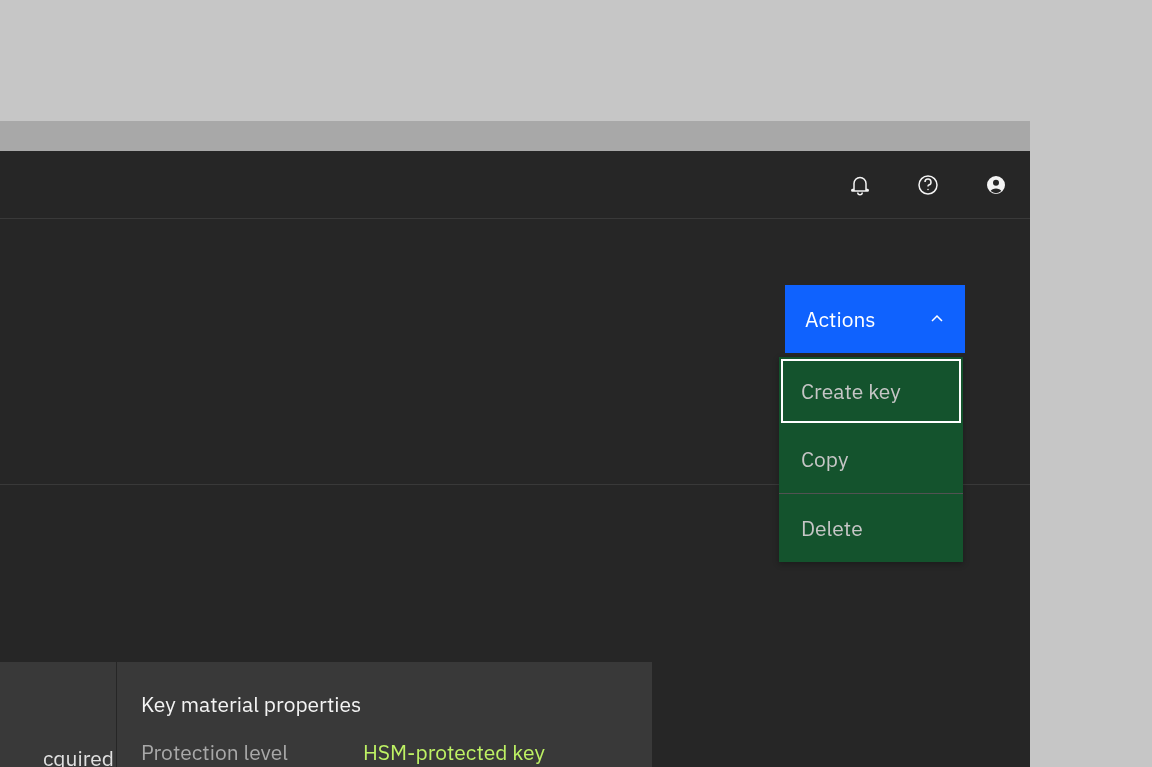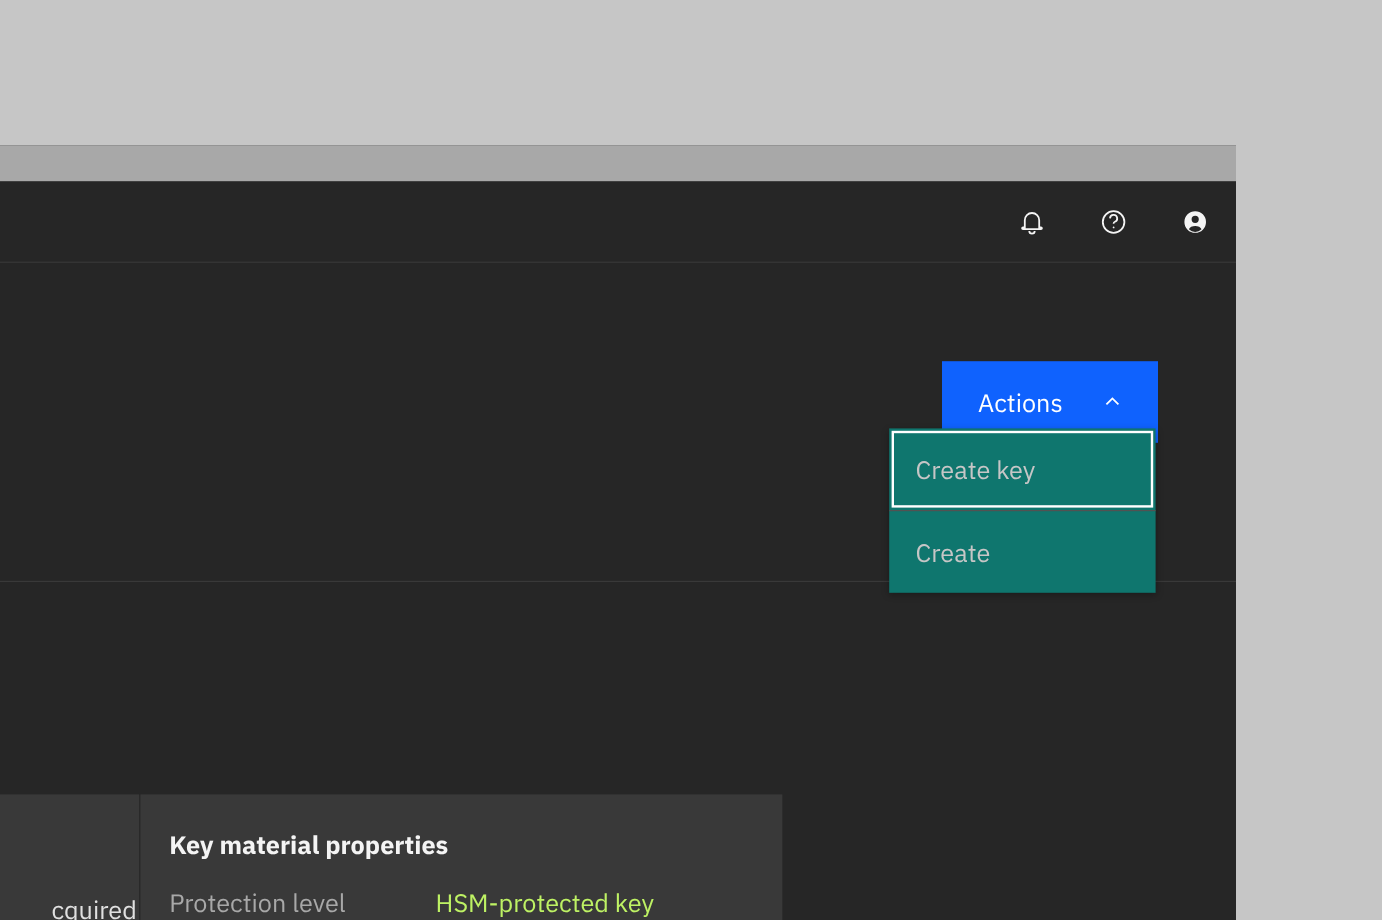--- a/index.html
+++ b/index.html
@@ -57,36 +57,35 @@
   .actions-button {
     position: absolute;
     right: 65px;
     top: 66px;
     width: 180px;
     height: 68px;
     background: #0f62fe;
     color: #ffffff;
     display: flex;
     align-items: center;
-    padding: 0 30px;
+    padding: 0 20px;
     font-size: 21px;
     cursor: pointer;
     justify-content: space-between;
-    margin-top: 16px;
   }
   .actions-button .chev {
     display: flex;
     align-items: center;
   }
   .dropdown {
     position: absolute;
     right: 67px;
     top: 138px;
-    width: 222px;
-    background: #0f766e;
+    width: 184px;
+    background: #14532d;
     box-shadow: 0 2px 6px rgba(0,0,0,0.3);
   }
   .dropdown-item {
     height: 68px;
     display: flex;
     align-items: center;
     padding: 0 22px;
     font-size: 21px;
     color: #c6c6c6;
     cursor: pointer;
@@ -122,21 +121,21 @@
   }
   .right-card {
     width: 535px;
     height: 226px;
     background: #393939;
     margin-left: 1px;
     padding: 28px 24px 0 24px;
   }
   .card-title {
     font-size: 21px;
-    font-weight: 700;
+    font-weight: 400;
     color: #f4f4f4;
     margin-bottom: 20px;
   }
   .prop-row {
     display: flex;
     margin-bottom: 18px;
   }
   .prop-label {
     width: 222px;
     font-size: 21px;
@@ -183,23 +182,26 @@
         <svg width="16" height="16" viewBox="0 0 16 16" fill="none" stroke="currentColor" stroke-width="1.5">
           <path d="M3 10l5-5 5 5"></path>
         </svg>
       </span>
     </div>
 
     <div class="dropdown">
       <div class="dropdown-item focused">
         <span>Create key</span>
       </div>
+      <div class="dropdown-item">
+        <span>Copy</span>
+      </div>
       <div class="dropdown-divider"></div>
       <div class="dropdown-item">
-        <span>Create</span>
+        <span>Delete</span>
       </div>
     </div>
   </div>
 
   <div class="content-row">
     <div class="left-card">
       <div style="height:50px"></div>
       <div class="fragment">cquired</div>
 
     </div>

